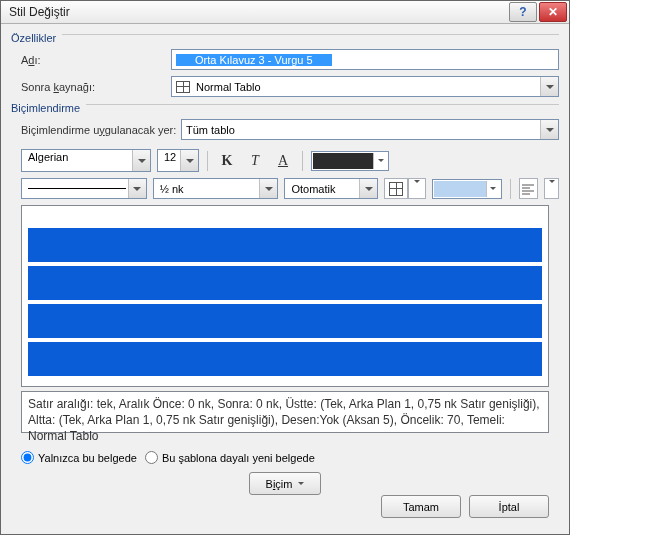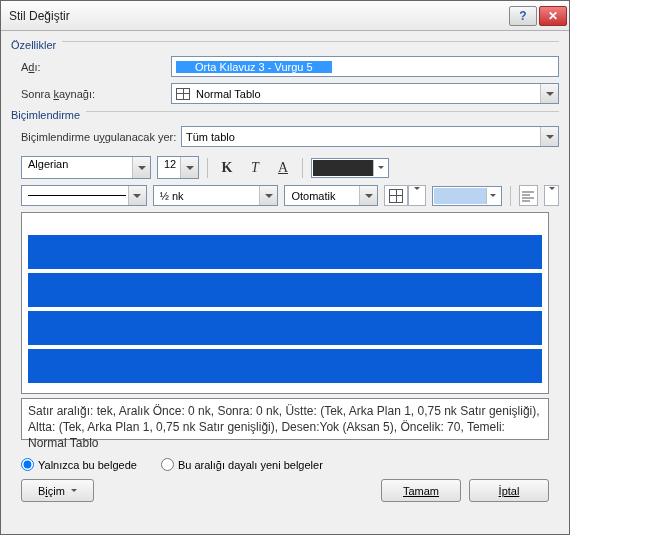--- a/index.html
+++ b/index.html
@@ -45,27 +45,27 @@
 .line-style .dd::after, .wide-sel .dd::after { content: ""; border-left: 4px solid transparent; border-right: 4px solid transparent; border-top: 4px solid #555; }
 .wide-sel { height: 21px; border: 1px solid #7a91af; background: #fff; display: flex; align-items: center; padding: 0 20px 0 6px; position: relative; font-size: 11px; }
 .mini-tool { width: 18px; height: 21px; border: 1px solid #aab0bc; background: #fff; display: flex; align-items: center; justify-content: center; }
 .mini-tool .dd2::after { content: ""; border-left: 3px solid transparent; border-right: 3px solid transparent; border-top: 3px solid #555; }
 .grid-ico::before { content: ""; width: 12px; height: 12px; border: 1px solid #555; display: block; background-image: linear-gradient(#555,#555),linear-gradient(#555,#555); background-size: 100% 1px,1px 100%; background-position: 0 50%,50% 0; background-repeat: no-repeat; }
 .preview-box { margin: 0 10px; border: 1px solid #828790; background: #fff; height: 182px; display: flex; flex-direction: column; }
 .preview-inner { flex: 1; padding: 20px 6px 8px 6px; display: flex; }
 .table-preview { flex: 1; display: grid; grid-template-columns: repeat(5,1fr); }
 .table-preview div { border-top: 2px solid #fff; border-bottom: 2px solid #fff; }
 .desc-box { margin: 4px 10px 0 10px; border: 1px solid #828790; background: #fff; padding: 4px 6px; font-size: 12px; color: #333; line-height: 1.35; height: 42px; }
-.radios { display: flex; gap: 24px; margin: 18px 10px 8px 10px; align-items: center; }
+.radios { display: flex; gap: 8px; margin: 18px 10px 8px 10px; align-items: center; }
 .radio { display: flex; align-items: center; gap: 4px; }
 .radio input { margin: 0; }
-.footer { display: flex; align-items: center; padding: 0 10px 8px 10px; }
+.footer { display: flex; align-items: center; padding: 0 10px 8px 10px; flex-direction: column; }
 .btn { height: 23px; padding: 0 16px; border: 1px solid #8a8a8a; border-radius: 3px; background: linear-gradient(#fafafa,#e2e2e2); font-size: 11px; font-family: inherit; display: flex; align-items: center; gap: 6px; }
 .btn .caret { border-left: 3px solid transparent; border-right: 3px solid transparent; border-top: 3px solid #555; }
-.rt-btns { margin-left: auto; display: flex; gap: 8px; text-decoration: underline; }
+.rt-btns { margin-left: auto; display: flex; gap: 8px; }
 .rt-btns .btn { min-width: 80px; justify-content: center; }
 .name-input { background: #fff; }
 .name-input .sel { background: #3399ff; color: #fff; padding: 0 19px; }
 </style>
 </head>
 <body>
 
 <div class="dialog">
   <div class="titlebar">
     <div class="titlebar-title">Stil Değiştir</div>
@@ -196,21 +196,21 @@
 
     <div class="desc-box">Satır aralığı:  tek, Aralık Önce:  0 nk, Sonra:  0 nk, Üstte: (Tek, Arka Plan 1,  0,75 nk Satır genişliği), Altta: (Tek, Arka Plan 1,  0,75 nk Satır genişliği), Desen:Yok (Aksan 5), Öncelik: 70, Temeli: Normal Tablo</div>
 
     <div class="radios">
       <label class="radio">
           <input type="radio" name="scope" checked="" style="">
           <span>Yalnızca bu belgede</span>
         </label>
       <label class="radio">
           <input type="radio" name="scope" style="">
-          <span>Bu aralığı dayalı yeni belgeler</span>
+          <span>Bu şablona dayalı yeni belgede</span>
         </label>
     </div>
 
     <div class="footer">
       <button class="btn">
           <span><span>B</span><span style="text-decoration:underline">i</span><span>çim</span></span>
           <span class="caret"></span>
         </button>
       <div class="rt-btns">
         <button class="btn">Tamam</button>

